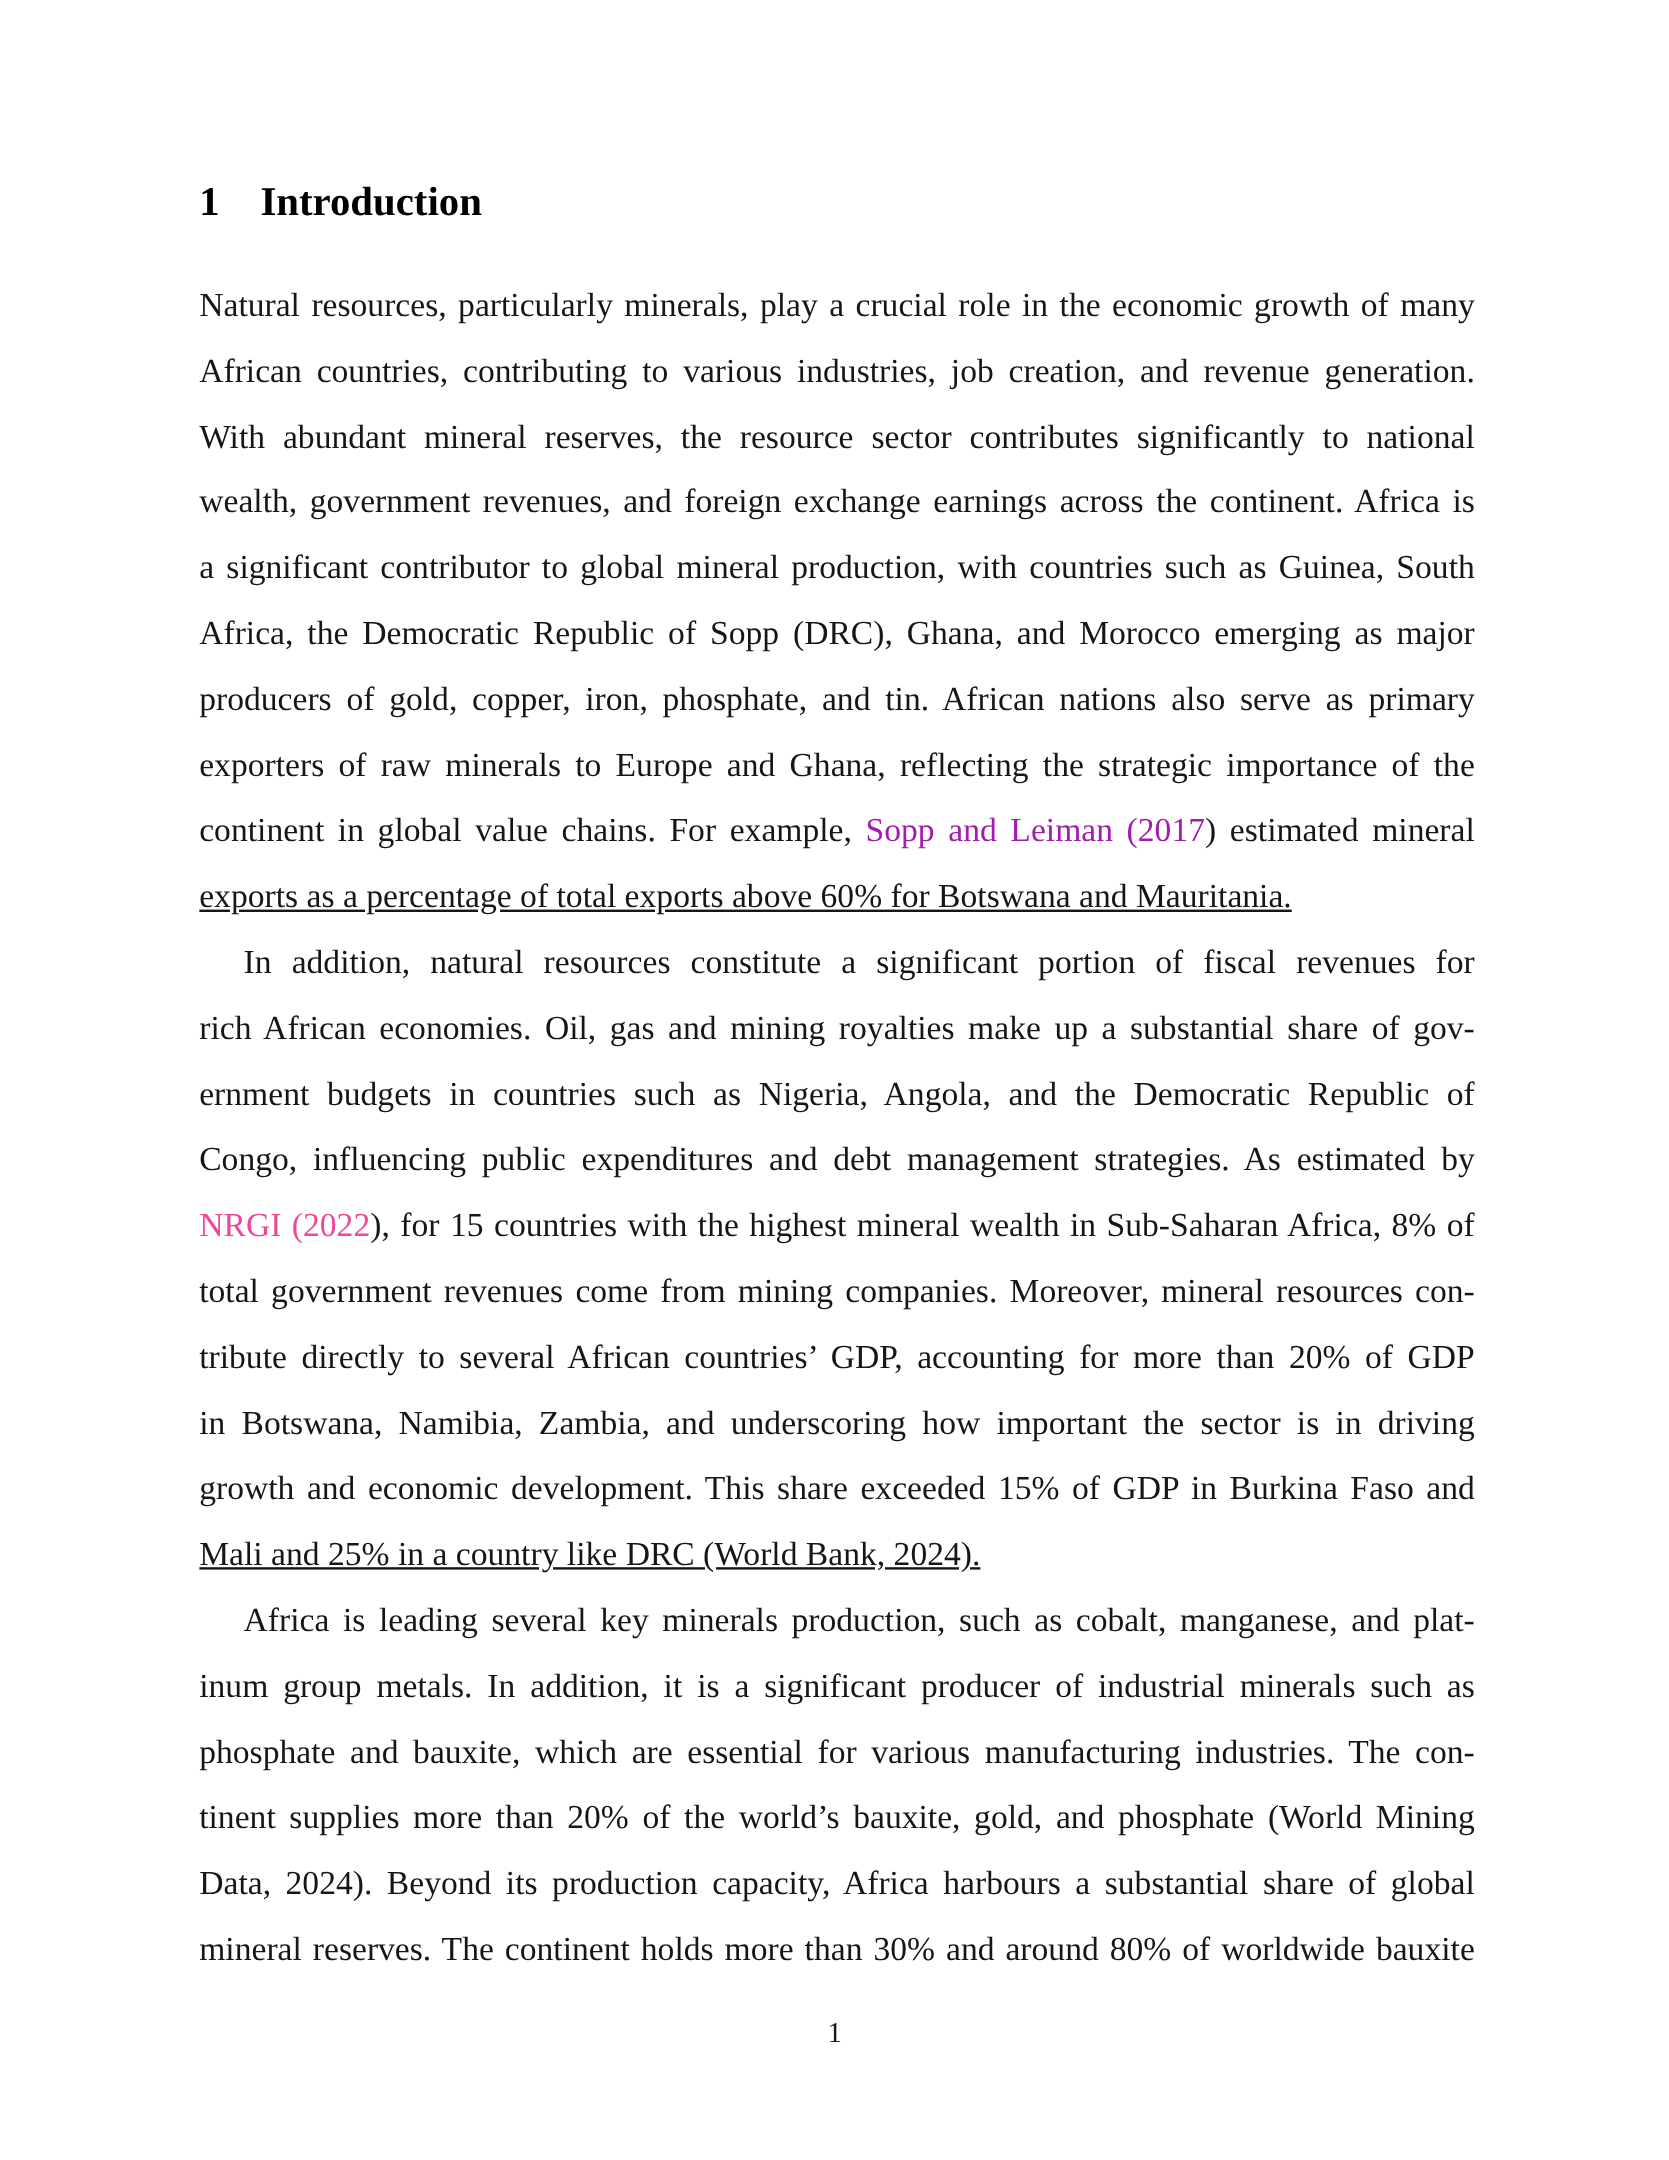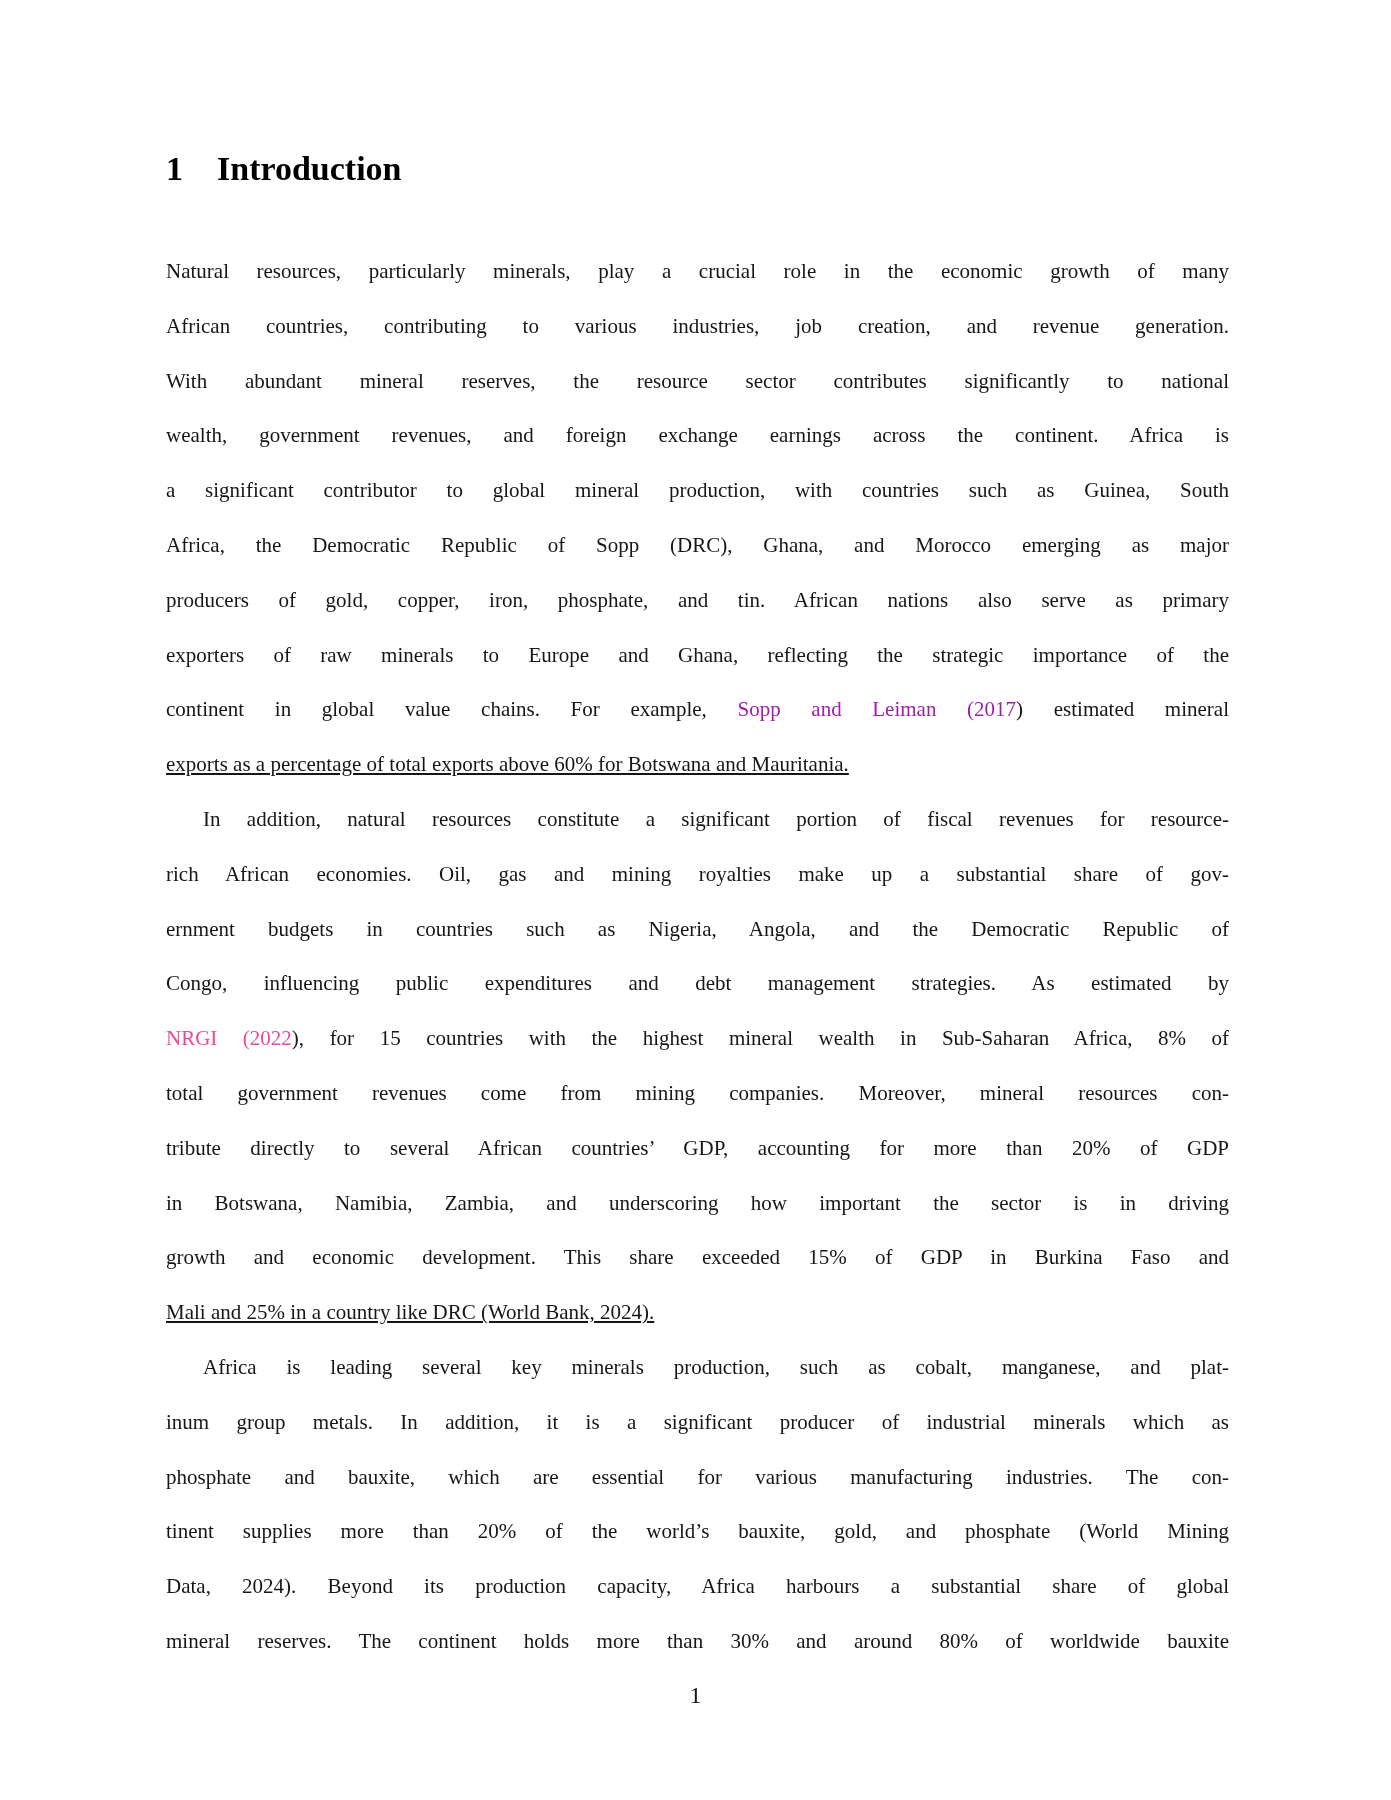--- a/index.html
+++ b/index.html
@@ -20,23 +20,23 @@
     font-weight: bold;
     color: #000000;
     display: flex;
     align-items: baseline;
   }
   .section-heading .sec-num { display: inline-block; }
   .section-heading .sec-title { display: inline-block; margin-left: 34px; }
   .body-text {
     position: absolute;
     left: 166px;
-    top: 244px;
+    top: 228px;
     width: 1063px;
-    font-size: 21px;
+    font-size: 28px;
   }
   .line {
     height: 54.8px;
     line-height: 54.8px;
     text-align: justify;
     text-align-last: justify;
     overflow: hidden;
     white-space: normal;
   }
   .line.lastline {
@@ -86,21 +86,21 @@
       <div class="line"><span>rich African economies. Oil, gas and mining royalties make up a substantial share of gov-</span></div>
       <div class="line"><span>ernment budgets in countries such as Nigeria, Angola, and the Democratic Republic of</span></div>
       <div class="line"><span>Congo, influencing public expenditures and debt management strategies. As estimated by</span></div>
       <div class="line"><span class="cite" style="color: #ec4899;">NRGI (2022</span><span>), for 15 countries with the highest mineral wealth in Sub-Saharan Africa, 8% of</span></div>
       <div class="line"><span>total government revenues come from mining companies. Moreover, mineral resources con-</span></div>
       <div class="line"><span>tribute directly to several African countries’ GDP, accounting for more than 20% of GDP</span></div>
       <div class="line"><span>in Botswana, Namibia, Zambia, and underscoring how important the sector is in driving</span></div>
       <div class="line"><span>growth and economic development. This share exceeded 15% of GDP in Burkina Faso and</span></div>
       <div class="line lastline"><span>Mali and 25% in a country like DRC (World Bank, 2024).</span></div>
       <div class="line indent"><span>Africa is leading several key minerals production, such as cobalt, manganese, and plat-</span></div>
-      <div class="line"><span>inum group metals. In addition, it is a significant producer of industrial minerals which as</span></div>
+      <div class="line"><span>inum group metals. In addition, it is a significant producer of industrial minerals such as</span></div>
       <div class="line"><span>phosphate and bauxite, which are essential for various manufacturing industries. The con-</span></div>
       <div class="line"><span>tinent supplies more than 20% of the world’s bauxite, gold, and phosphate (World Mining</span></div>
       <div class="line"><span>Data, 2024). Beyond its production capacity, Africa harbours a substantial share of global</span></div>
       <div class="line"><span>mineral reserves. The continent holds more than 30% and around 80% of worldwide bauxite</span></div>
     </div>
 
   <div class="page-number">1</div>
 
 </div>
 

